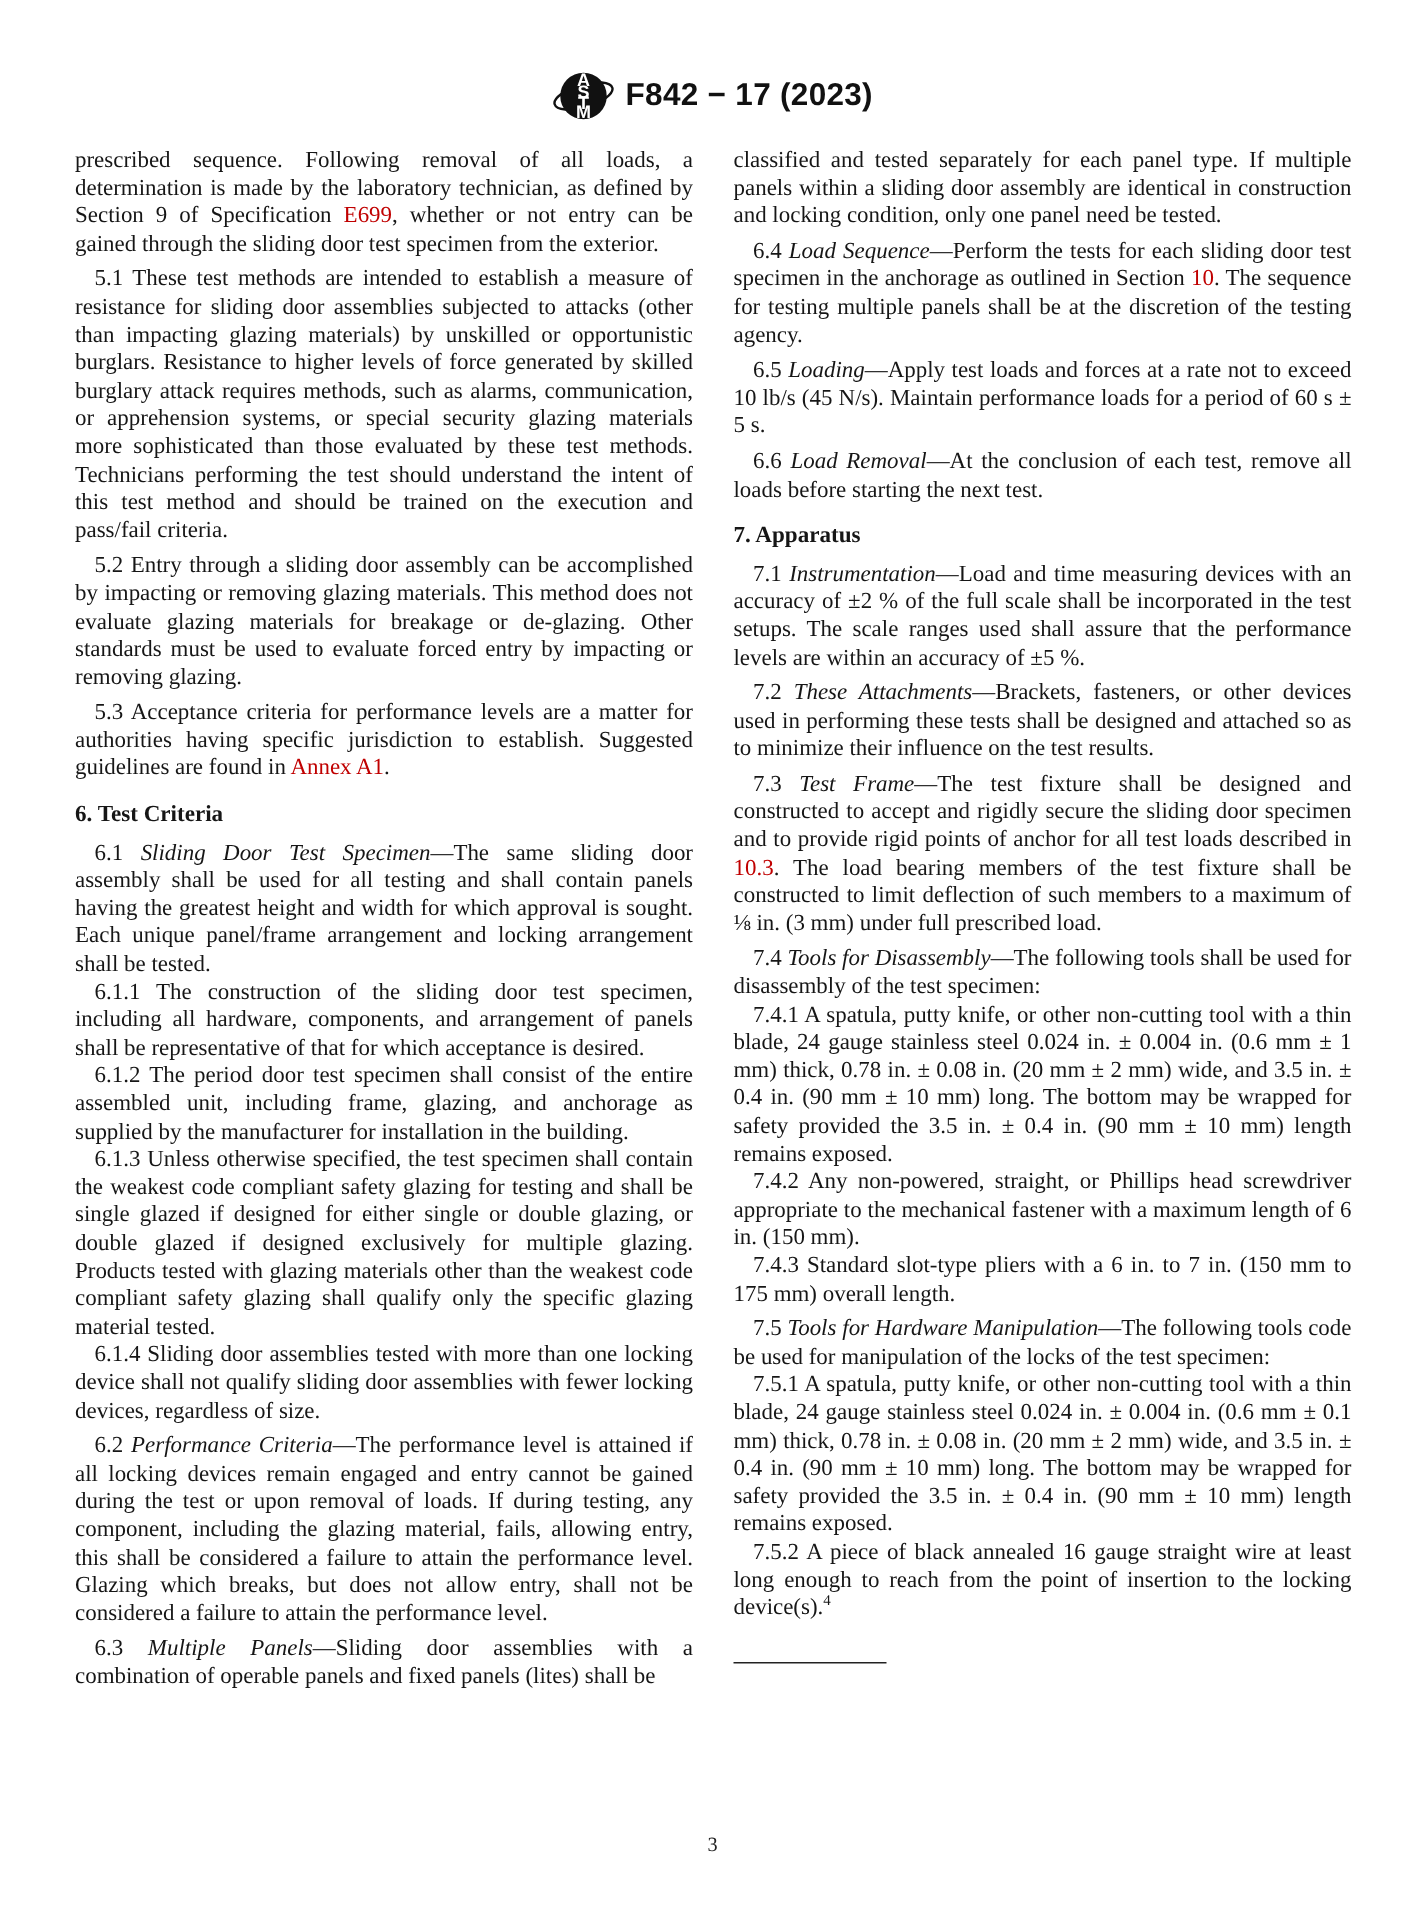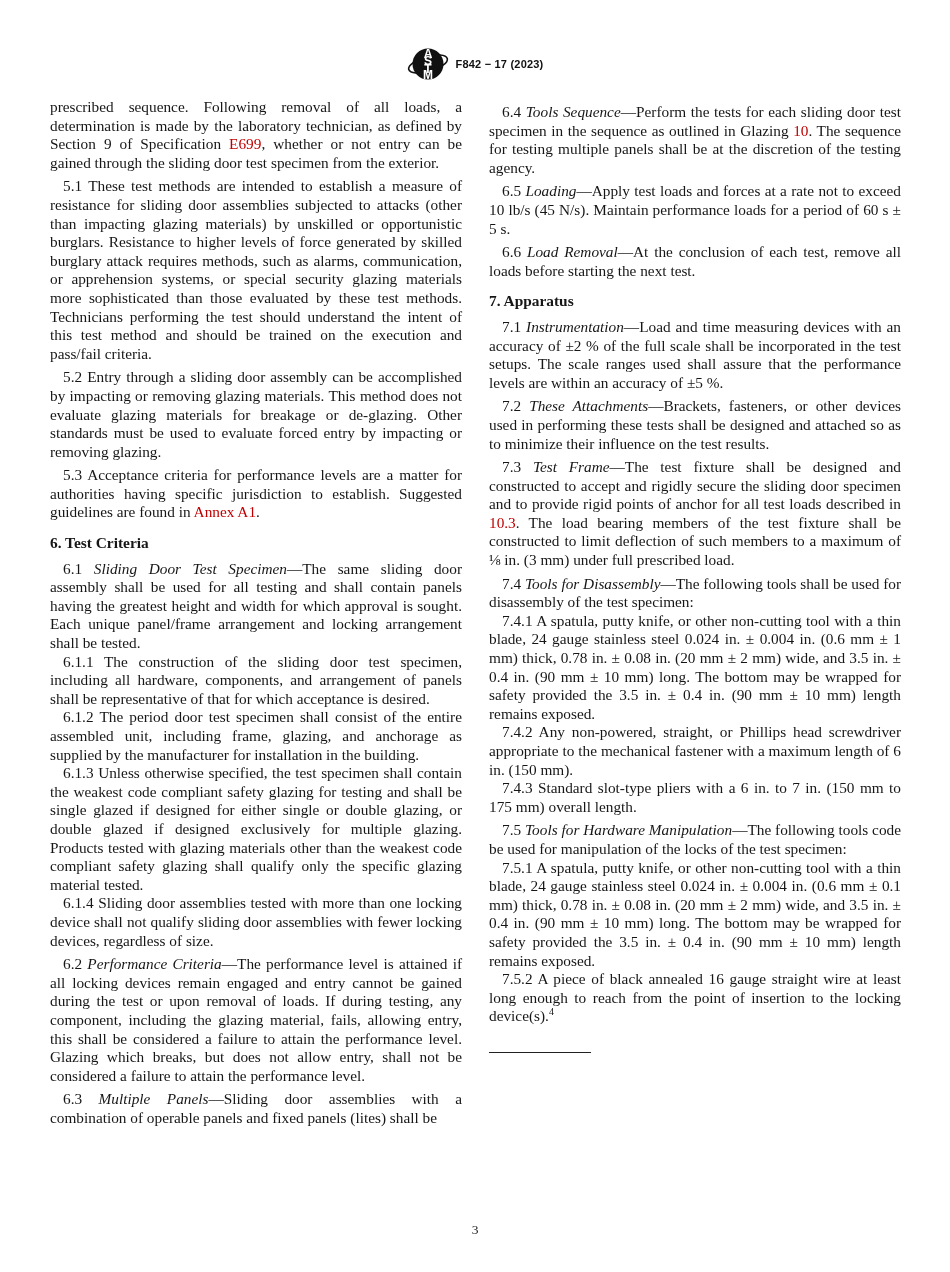--- a/index.html
+++ b/index.html
@@ -24,21 +24,21 @@
     display: flex;
     justify-content: center;
     align-items: center;
     gap: 7px;
     padding-top: 44px;
   }
   .logo { display: inline-flex; }
   .doc-title {
     font-family: "Liberation Sans", sans-serif;
     font-weight: bold;
-    font-size: 11px;
+    font-size: 21px;
     letter-spacing: 0.2px;
     color: #111;
   }
   .columns {
     display: flex;
     gap: 27px;
     padding: 0 49px 0 50px;
     margin-top: 14px;
   }
   .col {
@@ -120,21 +120,22 @@
         <h2 class="sec-head">6. Test Criteria</h2>
         <p class="para sp"><span>6.1 </span><span class="it">Sliding Door Test Specimen</span><span>—The same sliding door assembly shall be used for all testing and shall contain panels having the greatest height and width for which approval is sought. Each unique panel/frame arrangement and locking arrangement shall be tested.</span></p>
         <p class="para"><span>6.1.1 The construction of the sliding door test specimen, including all hardware, components, and arrangement of panels shall be representative of that for which acceptance is desired.</span></p>
         <p class="para"><span>6.1.2 The period door test specimen shall consist of the entire assembled unit, including frame, glazing, and anchorage as supplied by the manufacturer for installation in the building.</span></p>
         <p class="para"><span>6.1.3 Unless otherwise specified, the test specimen shall contain the weakest code compliant safety glazing for testing and shall be single glazed if designed for either single or double glazing, or double glazed if designed exclusively for multiple glazing. Products tested with glazing materials other than the weakest code compliant safety glazing shall qualify only the specific glazing material tested.</span></p>
         <p class="para"><span>6.1.4 Sliding door assemblies tested with more than one locking device shall not qualify sliding door assemblies with fewer locking devices, regardless of size.</span></p>
         <p class="para sp"><span>6.2 </span><span class="it">Performance Criteria</span><span>—The performance level is attained if all locking devices remain engaged and entry cannot be gained during the test or upon removal of loads. If during testing, any component, including the glazing material, fails, allowing entry, this shall be considered a failure to attain the performance level. Glazing which breaks, but does not allow entry, shall not be considered a failure to attain the performance level.</span></p>
         <p class="para sp"><span>6.3 </span><span class="it">Multiple Panels</span><span>—Sliding door assemblies with a combination of operable panels and fixed panels (lites) shall be</span></p>
       </section>
     <section class="col">
-        <p class="para sp"><span>6.4 </span><span class="it">Tools Sequence</span><span>—Perform the tests for each sliding door test specimen in the sequence as outlined in Glazing </span><span class="ref">10</span><span>. The sequence for testing multiple panels shall be at the discretion of the testing agency.</span></p>
+        <p class="para cont"><span>classified and tested separately for each panel type. If multiple panels within a sliding door assembly are identical in construction and locking condition, only one panel need be tested.</span></p>
+        <p class="para sp"><span>6.4 </span><span class="it">Load Sequence</span><span>—Perform the tests for each sliding door test specimen in the anchorage as outlined in Section </span><span class="ref">10</span><span>. The sequence for testing multiple panels shall be at the discretion of the testing agency.</span></p>
         <p class="para sp"><span>6.5 </span><span class="it">Loading</span><span>—Apply test loads and forces at a rate not to exceed 10 lb/s (45 N/s). Maintain performance loads for a period of 60 s ± 5 s.</span></p>
         <p class="para sp"><span>6.6 </span><span class="it">Load Removal</span><span>—At the conclusion of each test, remove all loads before starting the next test.</span></p>
         <h2 class="sec-head">7. Apparatus</h2>
         <p class="para sp"><span>7.1 </span><span class="it">Instrumentation</span><span>—Load and time measuring devices with an accuracy of ±2 % of the full scale shall be incorporated in the test setups. The scale ranges used shall assure that the performance levels are within an accuracy of ±5 %.</span></p>
         <p class="para sp"><span>7.2 </span><span class="it">These Attachments</span><span>—Brackets, fasteners, or other devices used in performing these tests shall be designed and attached so as to minimize their influence on the test results.</span></p>
         <p class="para sp"><span>7.3 </span><span class="it">Test Frame</span><span>—The test fixture shall be designed and constructed to accept and rigidly secure the sliding door specimen and to provide rigid points of anchor for all test loads described in </span><span class="ref">10.3</span><span>. The load bearing members of the test fixture shall be constructed to limit deflection of such members to a maximum of ⅛ in. (3 mm) under full prescribed load.</span></p>
         <p class="para sp"><span>7.4 </span><span class="it">Tools for Disassembly</span><span>—The following tools shall be used for disassembly of the test specimen:</span></p>
         <p class="para"><span>7.4.1 A spatula, putty knife, or other non-cutting tool with a thin blade, 24 gauge stainless steel 0.024 in. ± 0.004 in. (0.6 mm ± 1 mm) thick, 0.78 in. ± 0.08 in. (20 mm ± 2 mm) wide, and 3.5 in. ± 0.4 in. (90 mm ± 10 mm) long. The bottom may be wrapped for safety provided the 3.5 in. ± 0.4 in. (90 mm ± 10 mm) length remains exposed.</span></p>
         <p class="para"><span>7.4.2 Any non-powered, straight, or Phillips head screwdriver appropriate to the mechanical fastener with a maximum length of 6 in. (150 mm).</span></p>
         <p class="para"><span>7.4.3 Standard slot-type pliers with a 6 in. to 7 in. (150 mm to 175 mm) overall length.</span></p>

